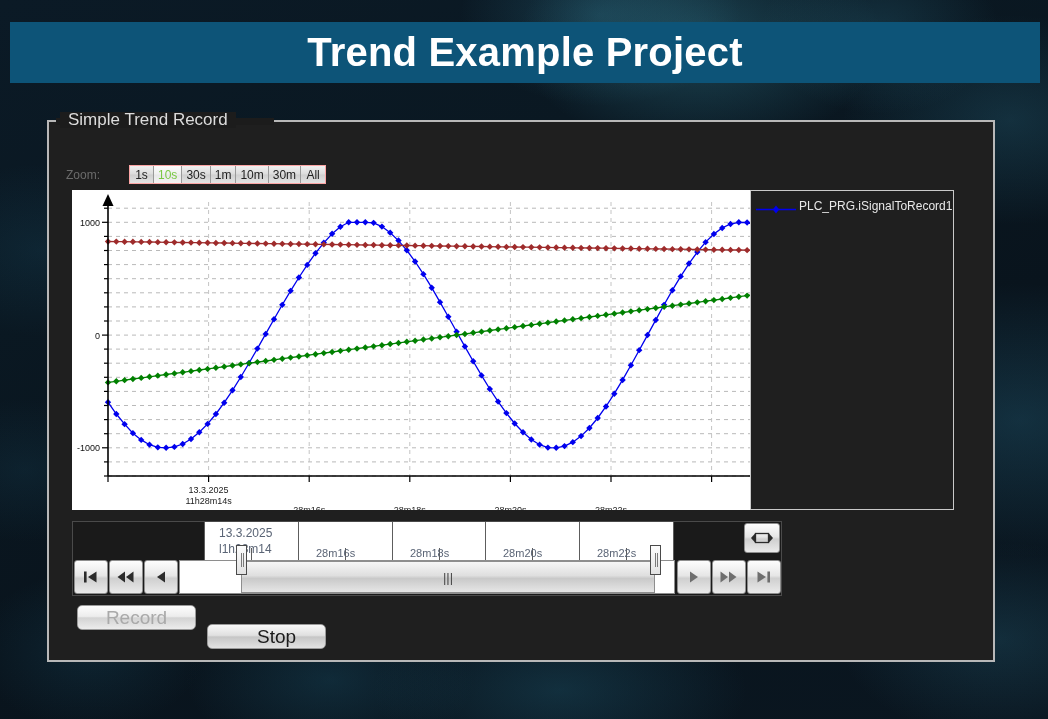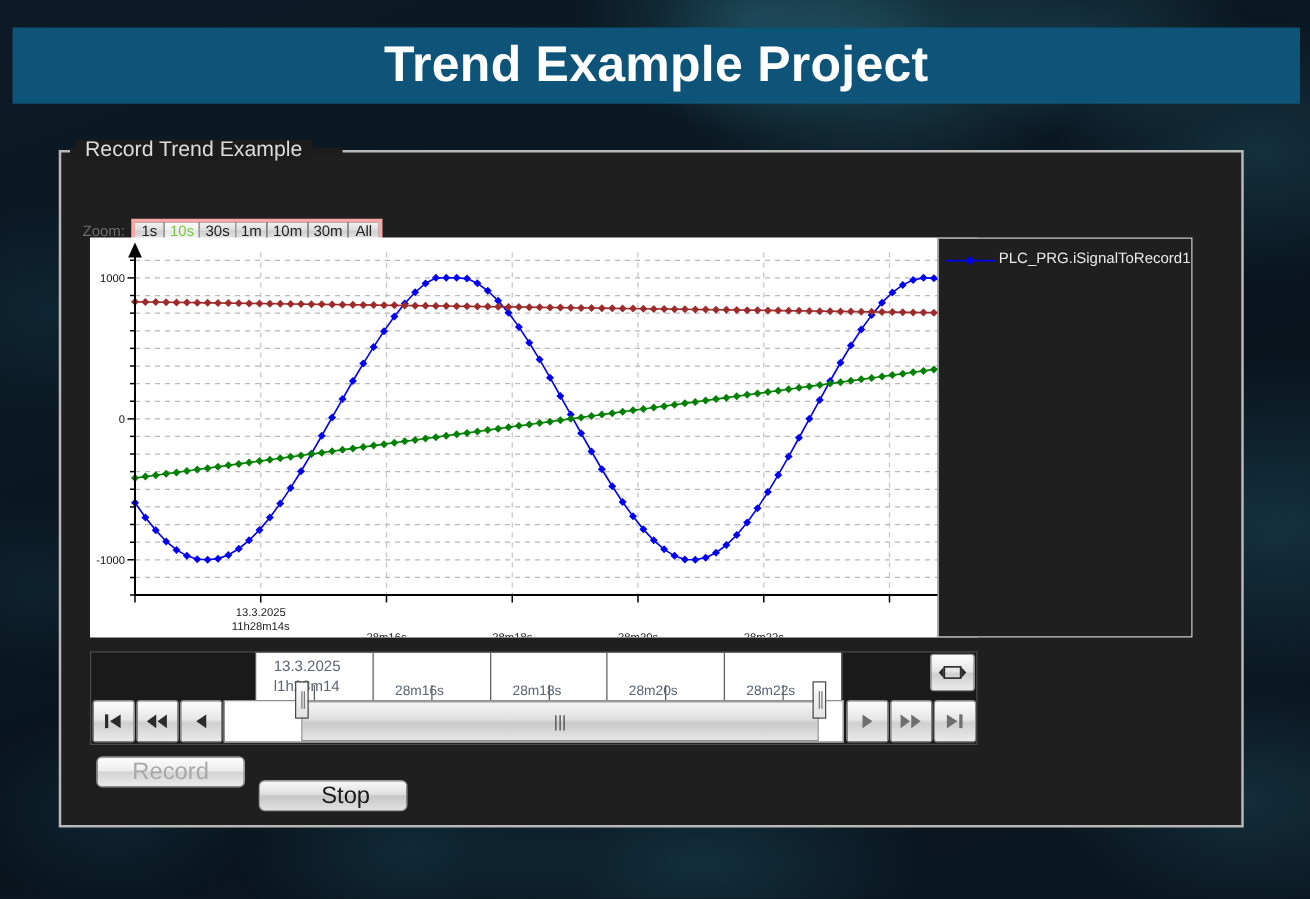--- a/index.html
+++ b/index.html
@@ -84,33 +84,34 @@
     top: 118px;
     width: 218px;
     height: 7px;
     background: #1c1c1c;
   }
 
   
   #zoombar {
     position: absolute;
     left: 66px;
-    top: 175px;
+    top: 165px;
     display: flex;
     align-items: center;
     height: 19px;
+    gap: 24px;
   }
   #zoombar .zoom-label {
     color: #6b6b6b;
     font-size: 12px;
     margin-right: 5px;
   }
   .zoom-group {
     display: flex;
-    border: 3px solid #fca5a5;
+    border: 1px solid #fca5a5;
     height: 19px;
     box-sizing: border-box;
   }
   .zoom-btn {
     min-width: 24px;
     padding: 0 4px;
     font-size: 12px;
     color: #222;
     background: linear-gradient(to bottom, #f1f1f1 0%, #dcdcdc 48%, #cfcfcf 52%, #e4e4e4 100%);
     border-right: 1px solid #9a9a9a;
@@ -329,21 +330,21 @@
 <body>
 
 <div id="bg"></div>
 
 <div id="banner">
   <div class="title">Trend Example Project</div>
 </div>
 
 <div id="panel"></div>
 <div id="panel-title-mask"></div>
-<div id="panel-title">Record Trend Example</div>
+<div id="panel-title">Simple Trend Record</div>
 
 <div id="zoombar">
   <span class="zoom-label">Zoom:</span>
   <div class="zoom-group" id="zoom-group">
       <div class="zoom-btn">1s</div>
       <div class="zoom-btn active">10s</div>
       <div class="zoom-btn">30s</div>
       <div class="zoom-btn">1m</div>
       <div class="zoom-btn">10m</div>
       <div class="zoom-btn">30m</div>

